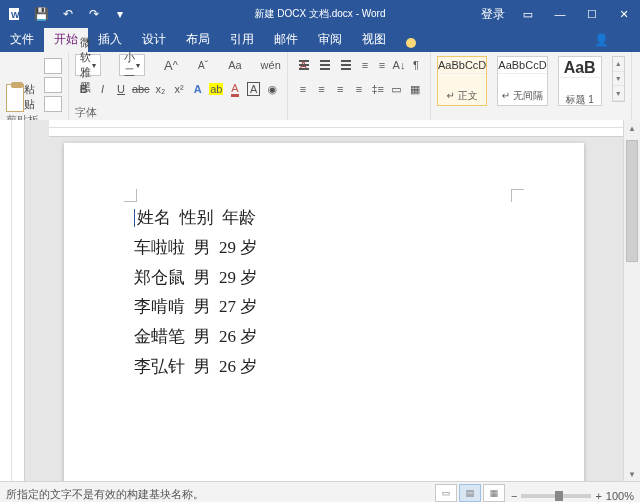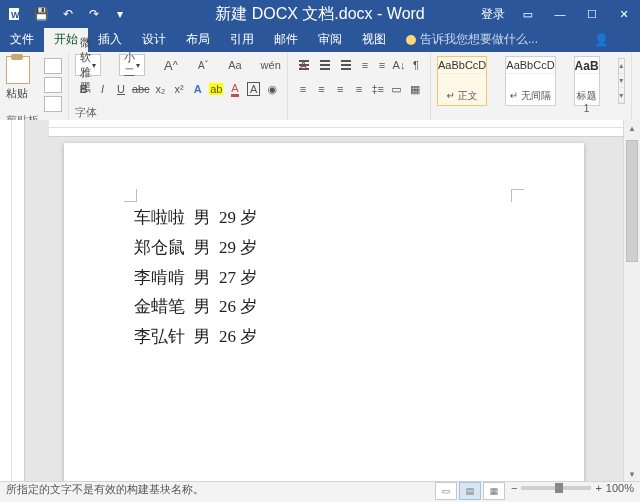--- a/index.html
+++ b/index.html
@@ -1,75 +1,75 @@
 <!DOCTYPE html>
 <html><head>
 <meta charset="utf-8">
 <style>
 html,body{margin:0;padding:0;width:640px;height:502px;overflow:hidden;font-family:"Microsoft YaHei","Segoe UI",Arial,sans-serif;font-size:12px;background:#e6e6e6;color:#444}
 .titlebar{height:28px;background:#2b579a;color:#fff;display:flex;align-items:center;position:relative}
 .qat{display:flex;align-items:center;gap:2px;padding-left:4px}
 .qat .qat-btn{width:24px;height:24px;display:flex;align-items:center;justify-content:center;color:#fff;font-size:12px}
-.title-text{position:absolute;left:50%;transform:translateX(-50%);font-size:16px;color:#fff}
+.title-text{position:absolute;left:50%;transform:translateX(-50%);font-size:10px;color:#fff}
 .win-ctrls{position:absolute;right:0;top:0;display:flex;height:28px}
 .win-btn{width:32px;display:flex;align-items:center;justify-content:center;color:#fff;font-size:11px}
 .login-btn{position:absolute;right:135px;top:0;height:28px;display:flex;align-items:center;color:#fff;font-size:12px}
 .tabs{height:24px;background:#2b579a;display:flex;align-items:flex-end;color:#fff;font-size:12px}
 .tab{padding:4px 10px 4px 10px;cursor:default}
 .tab.file{background:#2b579a;color:#fff}
-.tab.active{background:#f3f3f3;color:#14532d}
+.tab.active{background:#f3f3f3;color:#701a75}
 .tab.tell{color:#cdd9ed;display:flex;align-items:center;gap:4px}
 .bulb{display:inline-block;width:10px;height:10px;border-radius:50%;background:#f9d978}
 .ribbon{height:68px;background:#f3f3f3;border-bottom:1px solid #d4d4d4;display:flex}
 .group{border-right:1px solid #e0e0e0;padding:2px 6px 0 6px;display:flex;flex-direction:column;justify-content:space-between;position:relative}
 .group-label{text-align:left;font-size:11px;color:#666;height:16px;line-height:16px;position:relative}
-.paste-big{display:flex;flex-direction:column;align-items:flex-start;width:34px}
+.paste-big{display:flex;flex-direction:row;align-items:flex-end;width:34px}
 .paste-icon{width:22px;height:26px;background:#fff;border:1px solid #c9a96e;position:relative;margin-top:2px}
 .paste-icon::before{content:"";position:absolute;top:-3px;left:4px;width:12px;height:6px;background:#c9a96e;border-radius:2px}
 .paste-label{font-size:11px;margin-top:2px}
 .clip-side{display:flex;flex-direction:column;gap:3px;margin-left:4px;margin-top:4px}
 .mini-icn{width:16px;height:14px;border:1px solid #bbb;background:#fff}
 .font-top{display:flex;align-items:flex-start;gap:18px;height:22px}
 .combo{border:1px solid #c8c8c8;background:#fff;height:20px;display:flex;align-items:center;padding:0 4px;font-size:11px}
 .combo.fontname{width:70px}
 .combo.fontsize{width:40px}
 .tiny-btn{width:18px;height:20px;border:1px solid transparent;display:flex;align-items:center;justify-content:center;font-size:11px;color:#555;background:transparent}
 .font-bot{display:flex;align-items:center;gap:1px;height:22px;margin-top:2px}
 .b{font-weight:bold}
 .i{font-style:italic}
 .u{text-decoration:underline}
 .s{text-decoration:line-through}
 .para-top,.para-bot{display:flex;align-items:center;gap:1px;height:22px}
 .para-bot{margin-top:2px}
 .list-ic{width:18px;height:18px;display:flex;flex-direction:column;justify-content:center;gap:2px;align-items:center}
 .list-ic span{display:block;width:10px;height:2px;background:#555}
-.styles-box{display:flex;gap:18px;align-items:center;margin-top:2px}
+.styles-box{display:flex;gap:10px;align-items:flex-start;margin-top:2px}
 .style-tile{width:52px;height:44px;border:1px solid #d0d0d0;background:#fff;display:flex;flex-direction:column;align-items:center;justify-content:space-between;padding:2px 0}
 .style-prev{font-size:11px;color:#333}
-.style-prev.big{font-size:12px;font-weight:bold}
+.style-prev.big{font-size:16px;font-weight:bold}
 .style-name{font-size:10px;color:#555;border-top:1px solid #eee;width:100%;text-align:center;padding-top:15px}
 .style-tile.sel{border-color:#f0c869;background:#fff8e6}
 .style-more{width:14px;height:44px;border:1px solid #d0d0d0;display:flex;flex-direction:column}
 .style-more div{flex:1;display:flex;align-items:center;justify-content:center;font-size:8px;color:#777;border-bottom:1px solid #e4e4e4}
 .edit-group{display:flex;flex-direction:column;align-items:center;width:34px;margin-top:2px}
 .share-btn{position:absolute;right:4px;top:30px;height:20px;display:flex;align-items:center;gap:3px;font-size:12px;color:#2b579a}
 .ruler-h{height:16px;background:#fff;border-bottom:1px solid #d0d0d0;margin:0 0 0 24px;position:relative}
 .ruler-h::before{content:"";position:absolute;left:0;right:0;top:7px;height:1px;background:#e0e0e0}
 .workspace{position:absolute;top:120px;bottom:20px;left:0;right:0;background:#e6e6e6;display:flex}
 .ruler-v{width:24px;background:#fff;border-right:1px solid #d0d0d0;position:relative}
 .ruler-v::before{content:"";position:absolute;top:0;bottom:0;left:11px;width:1px;background:#e0e0e0}
 .doc-scroll{flex:1;overflow:hidden;display:flex;justify-content:center;align-items:flex-start}
 .page{width:520px;min-height:600px;background:#fff;box-shadow:0 1px 4px rgba(0,0,0,0.25);margin-top:6px;padding:60px 70px 40px 70px;box-sizing:border-box;position:relative}
 .margin-mark{position:absolute;width:12px;height:12px;border-left:1px solid #bbb;border-top:1px solid #bbb}
 .mm-tl{top:46px;left:60px;transform:rotate(180deg)}
 .mm-tr{top:46px;right:60px;transform:rotate(-90deg) scaleX(-1)}
 .cursor{display:inline-block;width:1px;height:18px;background:#2b579a;vertical-align:text-bottom;margin-right:2px}
 .doc-content{font-size:17px;color:#222;line-height:1.75;font-family:"SimSun","Microsoft YaHei",serif}
 .doc-row{white-space:pre}
-.statusbar{position:absolute;bottom:0;left:0;right:0;height:20px;background:#f3f3f3;border-top:1px solid #d4d4d4;display:flex;align-items:flex-start;font-size:11px;color:#555}
+.statusbar{position:absolute;bottom:0;left:0;right:0;height:20px;background:#f3f3f3;border-top:1px solid #d4d4d4;display:flex;align-items:flex-end;font-size:11px;color:#555}
 .status-left{flex:1;padding-left:6px}
 .view-btns{display:flex;gap:2px;margin-right:6px}
 .vb{width:20px;height:16px;border:1px solid #c8c8c8;background:#fff;display:flex;align-items:center;justify-content:center;font-size:9px;color:#777}
 .vb.active{background:#d8e6f3;border-color:#9ec1e4}
 .zoom{display:flex;align-items:center;gap:4px;margin-right:6px}
 .zoom-track{width:70px;height:4px;background:#d0d0d0;position:relative}
 .zoom-thumb{position:absolute;top:-3px;left:48%;width:8px;height:10px;background:#888}
 .scroll-v{width:16px;background:#f0f0f0;border-left:1px solid #d8d8d8;display:flex;flex-direction:column}
 .sv-btn{height:16px;display:flex;align-items:center;justify-content:center;font-size:9px;color:#777}
 .sv-track{flex:1;position:relative}
@@ -110,21 +110,20 @@
   <div class="tab active">开始</div>
   <div class="tab">插入</div>
   <div class="tab">设计</div>
   <div class="tab">布局</div>
   <div class="tab">引用</div>
   <div class="tab">邮件</div>
   <div class="tab">审阅</div>
   <div class="tab">视图</div>
   <div class="tab tell">
       <span class="bulb"></span>
-      <span>告诉我您想要做什么...</span>
     </div>
   <div class="share-btn">
       <span>👤</span>
       <span>共享</span>
     </div>
 </div>
 
 <div class="ribbon">
 
   <div class="group" style="display:flex;flex-direction:column">
@@ -261,20 +260,21 @@
 
 <div class="workspace">
   <div class="ruler-v"></div>
   <div style="flex:1;display:flex;flex-direction:column">
     <div class="ruler-h"></div>
     <div class="doc-scroll">
       <div class="page">
         <div class="margin-mark mm-tl"></div>
         <div class="margin-mark mm-tr"></div>
         <div class="doc-content">
+          <div class="doc-row"><span class="cursor"></span><span>姓名</span>  <span>性别</span>  <span>年龄</span></div>
           <div class="doc-row"><span>车啦啦</span>  <span>男</span>  <span>29</span> <span>岁</span></div>
           <div class="doc-row"><span>郑仓鼠</span>  <span>男</span>  <span>29</span> <span>岁</span></div>
           <div class="doc-row"><span>李啃啃</span>  <span>男</span>  <span>27</span> <span>岁</span></div>
           <div class="doc-row"><span>金蜡笔</span>  <span>男</span>  <span>26</span> <span>岁</span></div>
           <div class="doc-row"><span>李弘针</span>  <span>男</span>  <span>26</span> <span>岁</span></div>
         </div>
       </div>
     </div>
   </div>
   <div class="scroll-v">

